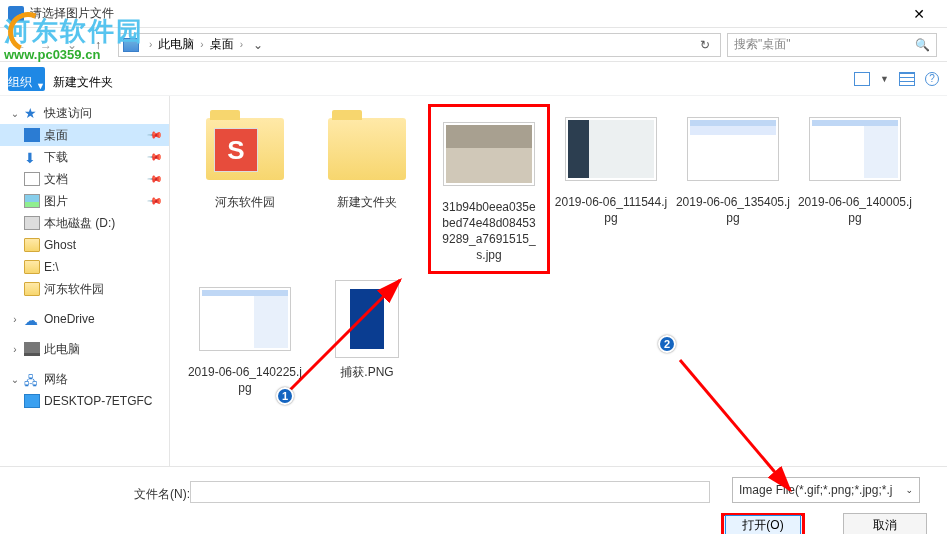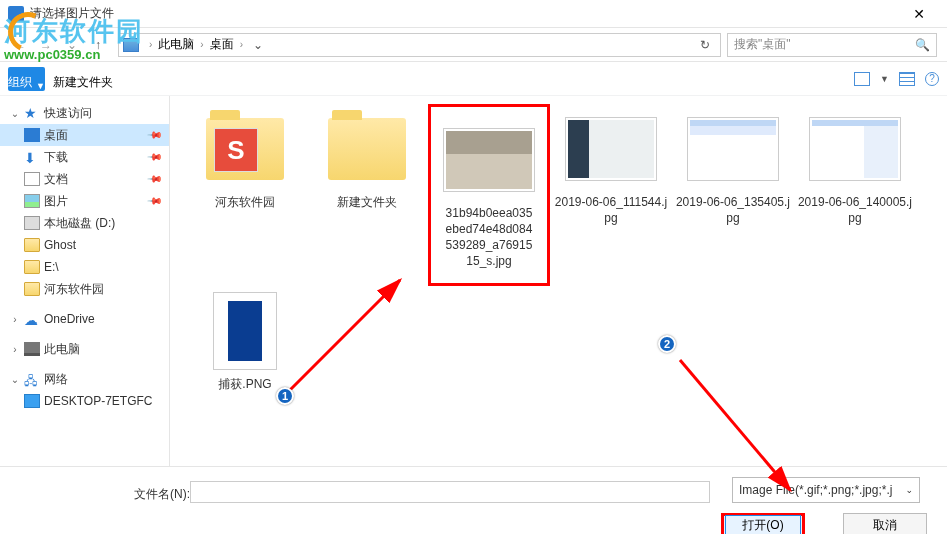--- a/index.html
+++ b/index.html
@@ -71,21 +71,21 @@
 .folder-thumb::before { content: ""; position: absolute; top: -8px; left: 4px; width: 30px; height: 10px; background: #f7d66e; border-radius: 2px 2px 0 0; }
 .folder-thumb .overlay { position: absolute; left: 8px; top: 10px; width: 44px; height: 44px; background: #fff; border: 1px solid #ddd; }
 .folder-thumb .overlay.red-s { background: #e74c3c; display: flex; align-items: center; justify-content: center; color: #fff; font-size: 26px; font-weight: bold; }
 .img-thumb { width: 92px; height: 64px; border: 1px solid #ccc; background: #fff; padding: 2px; }
 .img-thumb .inner { width: 100%; height: 100%; }
 .img-thumb .dogs { background: linear-gradient(#a8a090 40%, #d0c8b8 40%); position: relative; }
 .img-thumb .ui1 { background: linear-gradient(90deg, #2c3e50 25%, #ecf0f1 25%); }
 .img-thumb .ui2 { background: linear-gradient(#dfeafc 18%, #fff 18%); border-top: 6px solid #bfd7f5; }
 .img-thumb .ui3 { background: linear-gradient(90deg, #fff 60%, #e8f0fb 60%); border-top: 6px solid #bfd7f5; }
 .img-thumb .capture { background: #0a3d91; border: 12px solid #fff; border-top-width: 6px; border-bottom-width: 6px; }
-.highlight-red { border: 3px solid #ff0000; padding: 14px; }
+.highlight-red { border: 3px solid #ff0000; padding: 8px; }
 
 .footer { border-top: 1px solid #e5e5e5; padding: 10px 16px; background: #fff; display: flex; flex-direction: column; gap: 10px; }
 .filename-row { display: flex; align-items: flex-end; padding-left: 118px; }
 .filename-row label { color: #333; }
 .filename-row input { flex: 1; height: 22px; border: 1px solid #ccc; padding: 0 4px; max-width: 520px; }
 .combo { width: 188px; height: 22px; border: 1px solid #bbb; display: flex; align-items: center; padding: 12px 6px; color: #333; white-space: nowrap; overflow: hidden; margin-left: 22px; }
 .combo .dd { margin-left: auto; font-size: 9px; }
 .buttons-row { display: flex; justify-content: flex-end; gap: 10px; padding-right: 4px; }
 .btn { width: 84px; height: 24px; border: 1px solid #bbb; background: #f5f5f5; display: flex; align-items: center; justify-content: center; cursor: pointer; margin-left: 28px; }
 .btn.open { border: 3px solid #ff0000; background: #e7f3ff; }
@@ -253,20 +253,28 @@
       <div class="label">2019-06-06_135405.jpg</div>
     </div>
     <div class="file-item">
       <div class="thumb">
           <div class="img-thumb">
             <div class="inner ui3"></div>
           </div>
         </div>
       <div class="label">2019-06-06_140005.jpg</div>
     </div>
+    <div class="file-item">
+      <div class="thumb">
+          <div class="img-thumb">
+            <div class="inner ui3"></div>
+          </div>
+        </div>
+      <div class="label">2019-06-06_140225.jpg</div>
+    </div>
     <div class="file-item" style="width:122px">
       <div class="thumb">
           <div class="img-thumb" style="width:64px;height:78px">
             <div class="inner capture"></div>
           </div>
         </div>
       <div class="label">捕获.PNG</div>
     </div>
   </div>
 </div>

